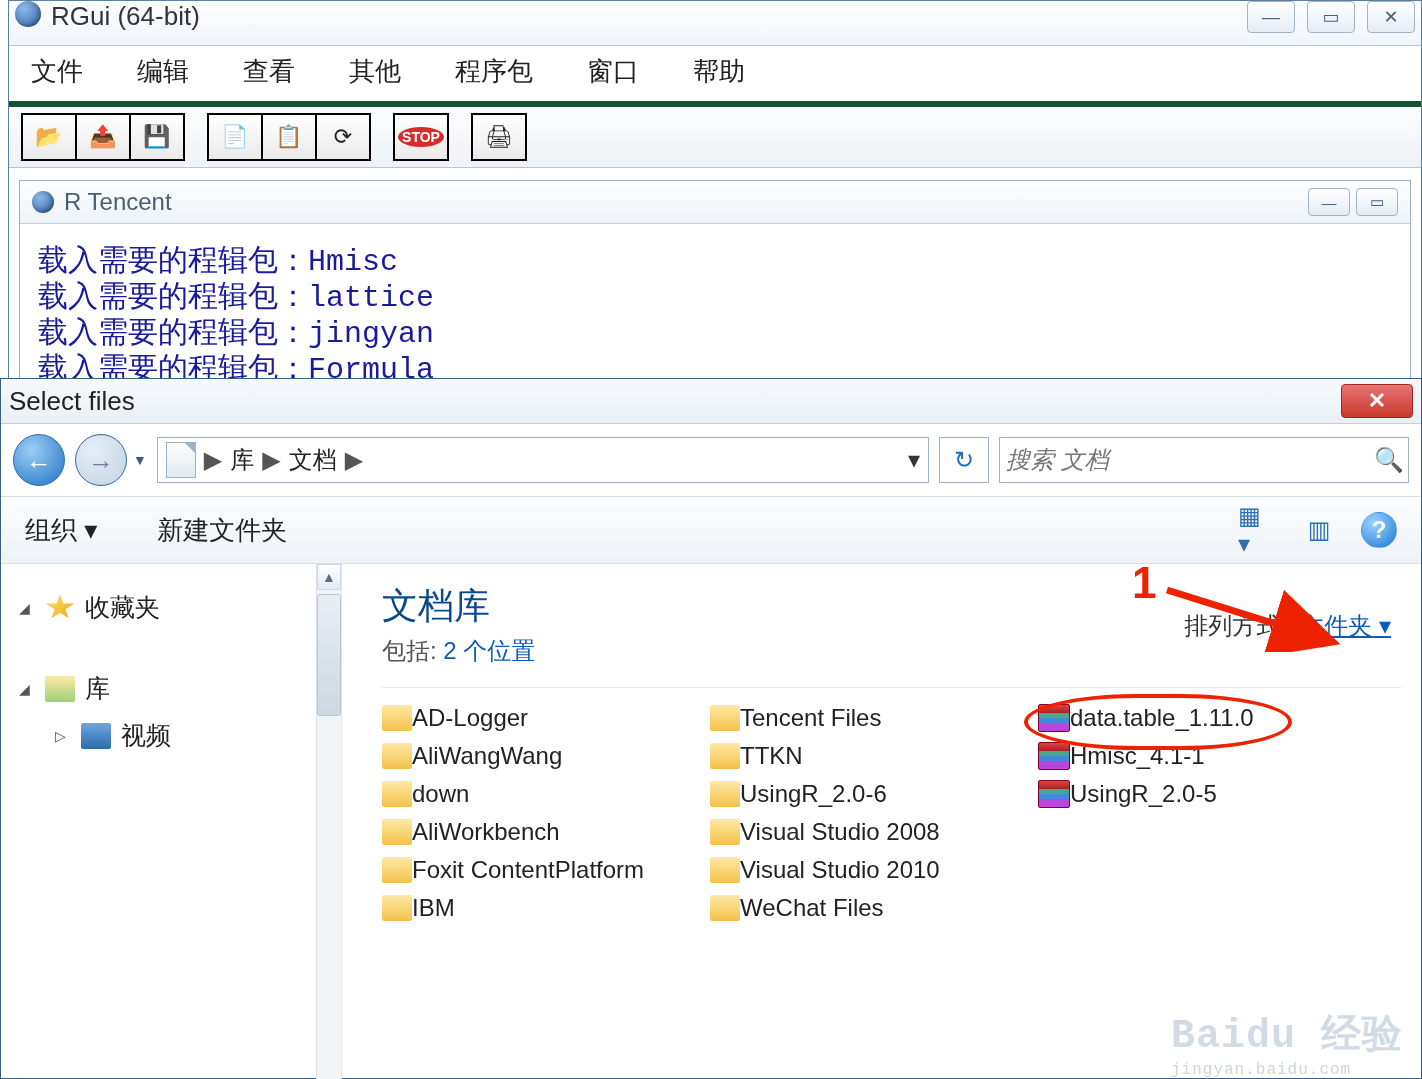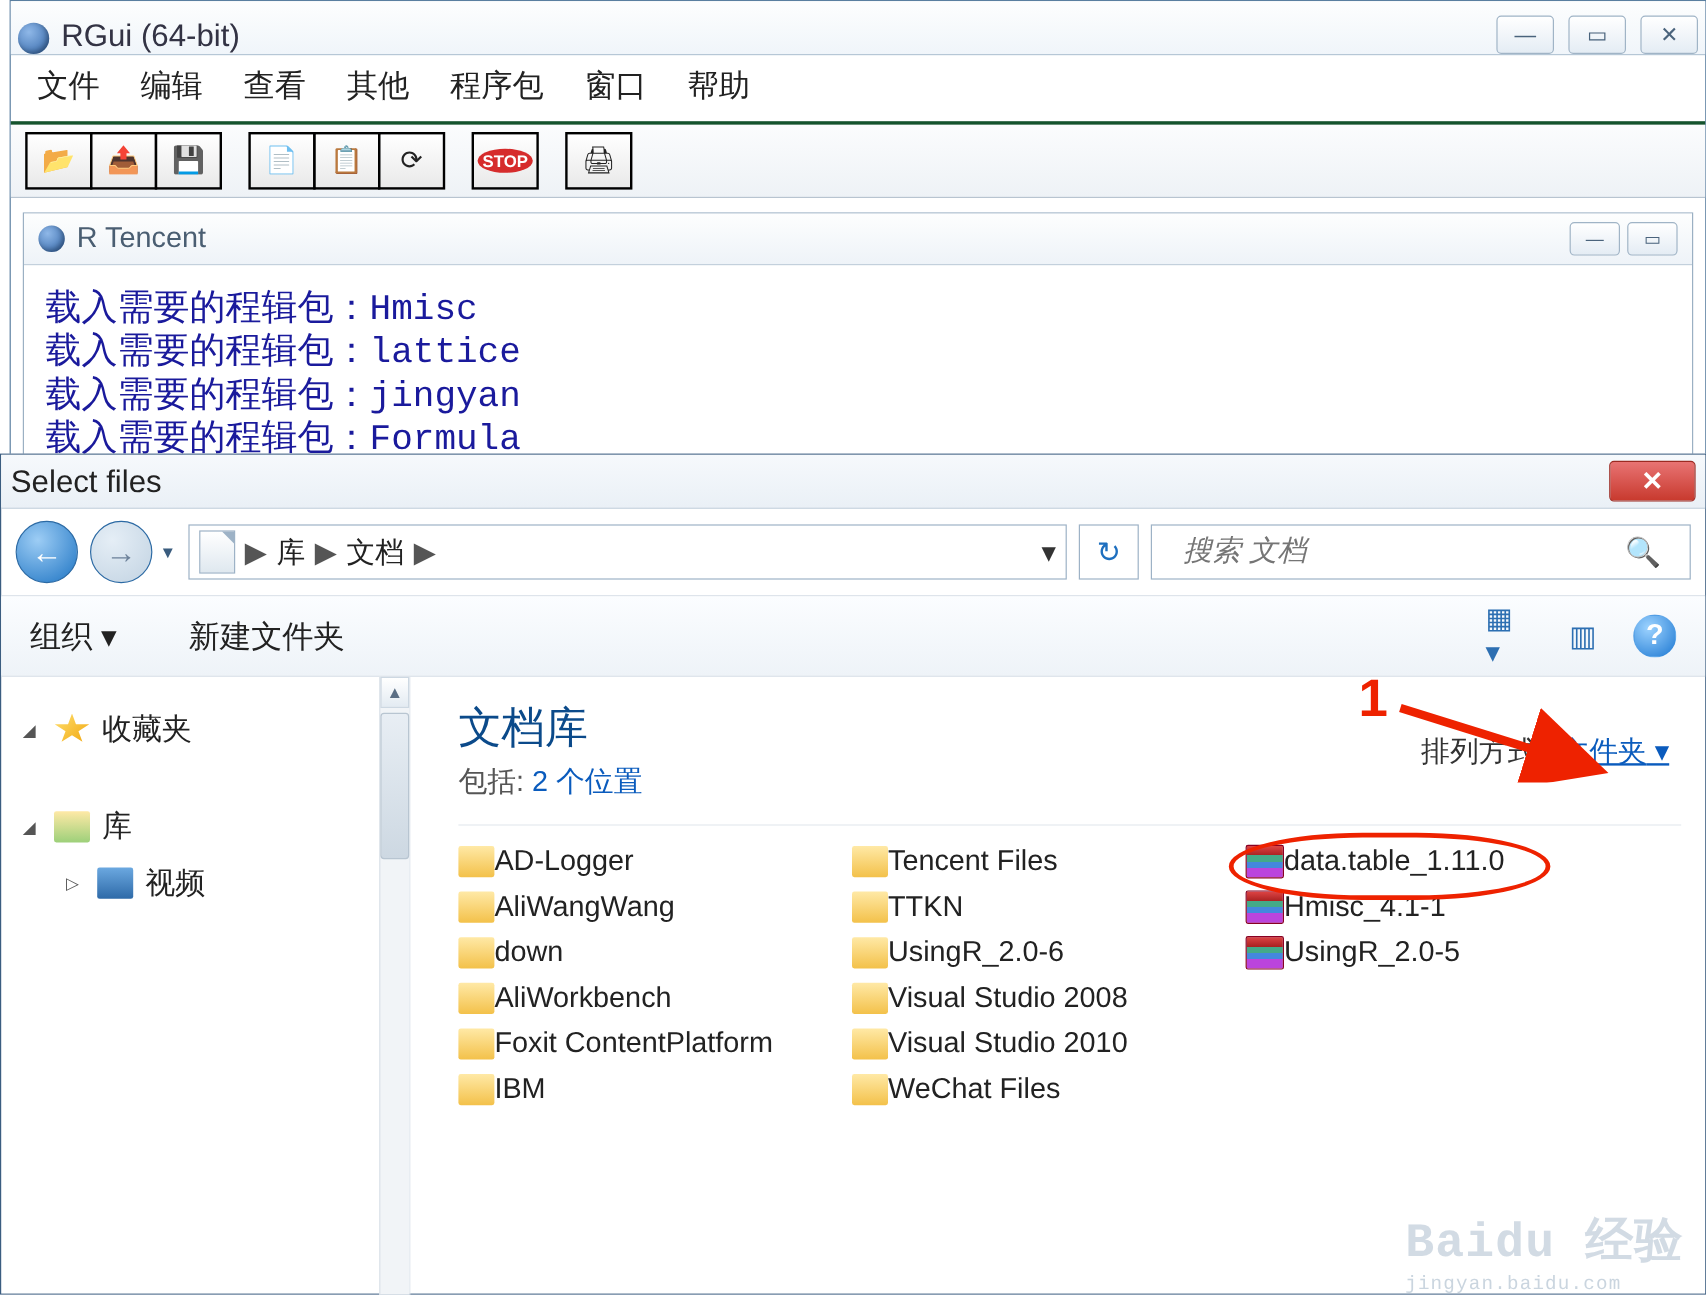--- a/index.html
+++ b/index.html
@@ -1,24 +1,24 @@
 <!DOCTYPE html>
 <html><head>
 <meta charset="utf-8">
 <style>
   html,body{margin:0;padding:0;font-family:"Microsoft YaHei","Segoe UI",Tahoma,sans-serif;background:#fff;overflow:hidden}
   body{width:1422px;height:1079px;position:relative;font-size:22px;color:#222}
   
   .rgui{position:absolute;left:8px;top:0;right:0;border:1px solid #5a7fa0;background:#fff}
-  .titlebar{display:flex;align-items:flex-end;height:44px;background:linear-gradient(#fdfefe,#f0f5fa);padding:0 6px;border-bottom:1px solid #b6c7d6}
+  .titlebar{display:flex;align-items:flex-start;height:44px;background:linear-gradient(#fdfefe,#f0f5fa);padding:0 6px;border-bottom:1px solid #b6c7d6}
   .r-icon{width:26px;height:26px;border-radius:50%;background:radial-gradient(circle at 35% 30%,#8fb8e8,#2e62a5);margin-right:10px;box-shadow:inset -2px -2px 4px rgba(0,0,0,.3)}
   .title-text{font-size:26px;color:#334}
   .win-controls{margin-left:auto;display:flex;gap:12px}
   .win-btn{width:46px;height:30px;border:1px solid #a0b4c6;border-radius:4px;background:linear-gradient(#fff,#e4ecf4);display:flex;align-items:center;justify-content:center;font-size:18px;color:#4a637c}
-  .menubar{display:flex;gap:34px;padding:8px 22px 12px;font-size:26px;color:#222;border-bottom:3px solid #14532d}
+  .menubar{display:flex;gap:54px;padding:8px 22px 12px;font-size:26px;color:#222;border-bottom:6px solid #14532d}
   .toolbar{display:flex;gap:8px;padding:6px 12px;background:linear-gradient(#fbfcfd,#eef2f6);border-bottom:1px solid #b8c4d0}
   .tgrp{display:flex;gap:0}
   .tbtn{width:52px;height:44px;border:2px solid #000;background:linear-gradient(#fff,#e9e9e9);display:flex;align-items:center;justify-content:center;font-size:22px}
   .tbtn+.tbtn{margin-left:-2px}
   .tgrp+.tgrp{margin-left:14px}
   
   .rconsole{margin:12px 10px 0;border:1px solid #9bb0c3;background:#fff}
   .rconsole .subtitle{display:flex;align-items:center;height:42px;background:linear-gradient(#fdfefe,#eef3f8);padding:0 12px;border-bottom:1px solid #c3d0dc}
   .rconsole .subtitle .r-icon{width:22px;height:22px}
   .rconsole .subtitle span.t{font-size:24px;color:#4a5e72}
@@ -34,21 +34,21 @@
   .navrow{display:flex;align-items:center;gap:10px;padding:10px 12px;border-bottom:1px solid #d6dee6}
   .nav-back,.nav-fwd{width:50px;height:50px;border-radius:50%;background:radial-gradient(circle at 35% 30%,#9dcdf5,#1e74c3);border:1px solid #2c6aa4;display:flex;align-items:center;justify-content:center;color:#fff;font-size:26px}
   .nav-fwd{background:radial-gradient(circle at 35% 30%,#e5eef6,#c2d3e2);color:#6d829a}
   .nav-drop{color:#3a5c7e;font-size:14px;margin-left:-4px}
   .crumb{flex:1;display:flex;align-items:center;height:44px;border:1px solid #9db2c6;background:#fff;padding:0 8px;font-size:24px;gap:8px}
   .crumb .doc-icon{width:28px;height:34px;background:linear-gradient(#fff,#dfe8ef);border:1px solid #9db2c6;position:relative}
   .crumb .doc-icon:before{content:"";position:absolute;right:0;top:0;border-style:solid;border-width:0 10px 10px 0;border-color:transparent #9db2c6 transparent transparent}
   .crumb .chev{color:#555}
   .crumb .dd{margin-left:auto;color:#333}
   .refresh{width:48px;height:44px;border:1px solid #9db2c6;background:#fff;display:flex;align-items:center;justify-content:center;color:#1e6fbf;font-size:24px}
-  .search{flex:0 0 400px;display:flex;align-items:center;height:44px;border:1px solid #9db2c6;background:#fff;padding:0 24px}
+  .search{flex:0 0 400px;display:flex;align-items:center;height:44px;border:1px solid #9db2c6;background:#fff;padding:0 4px}
   .search input{flex:1;border:0;outline:0;font-size:24px;color:#888;font-style:italic;background:transparent}
   .search .mag{color:#2d6fb2;font-size:24px}
   .cmdbar{display:flex;align-items:center;height:50px;padding:8px 24px;background:linear-gradient(#fbfdff,#eef3f8);border-bottom:1px solid #d7dfe8;font-size:26px;gap:60px}
   .cmdbar .rhs{margin-left:auto;display:flex;align-items:center;gap:22px;color:#2d6fb2;font-size:24px}
   .view-btn,.panel-btn,.help-btn{width:38px;height:34px;display:flex;align-items:center;justify-content:center;border:1px solid transparent;border-radius:3px}
   .help-btn{width:34px;height:34px;border-radius:50%;background:radial-gradient(circle at 35% 30%,#9dd3ff,#1d78d2);color:#fff;font-weight:bold}
   
   .panes{display:flex;height:calc(100% - 168px)}
   .navpane{width:320px;border-right:1px solid #e0e6ed;position:relative;padding:20px 6px 0 14px;font-size:25px}
   .scrollbar{position:absolute;right:0;top:0;width:24px;height:100%;background:#f1f4f7;border-left:1px solid #dbe2e9}

